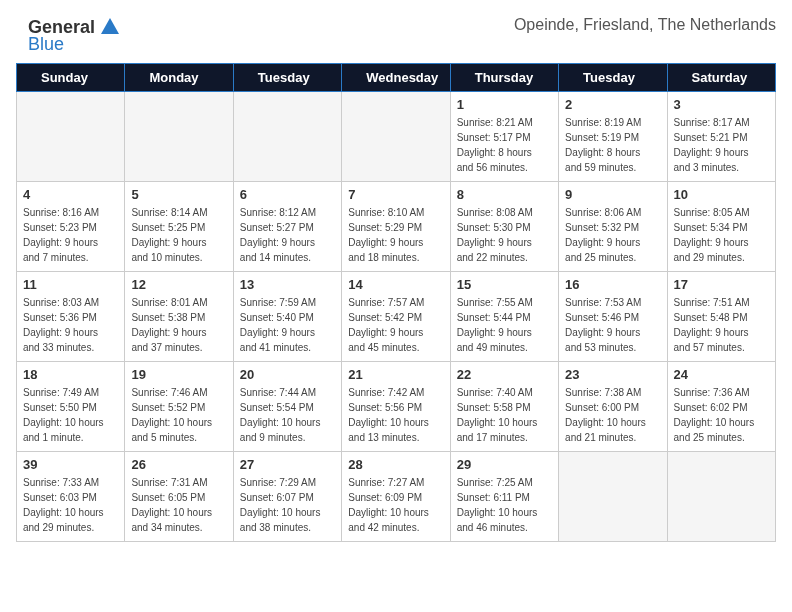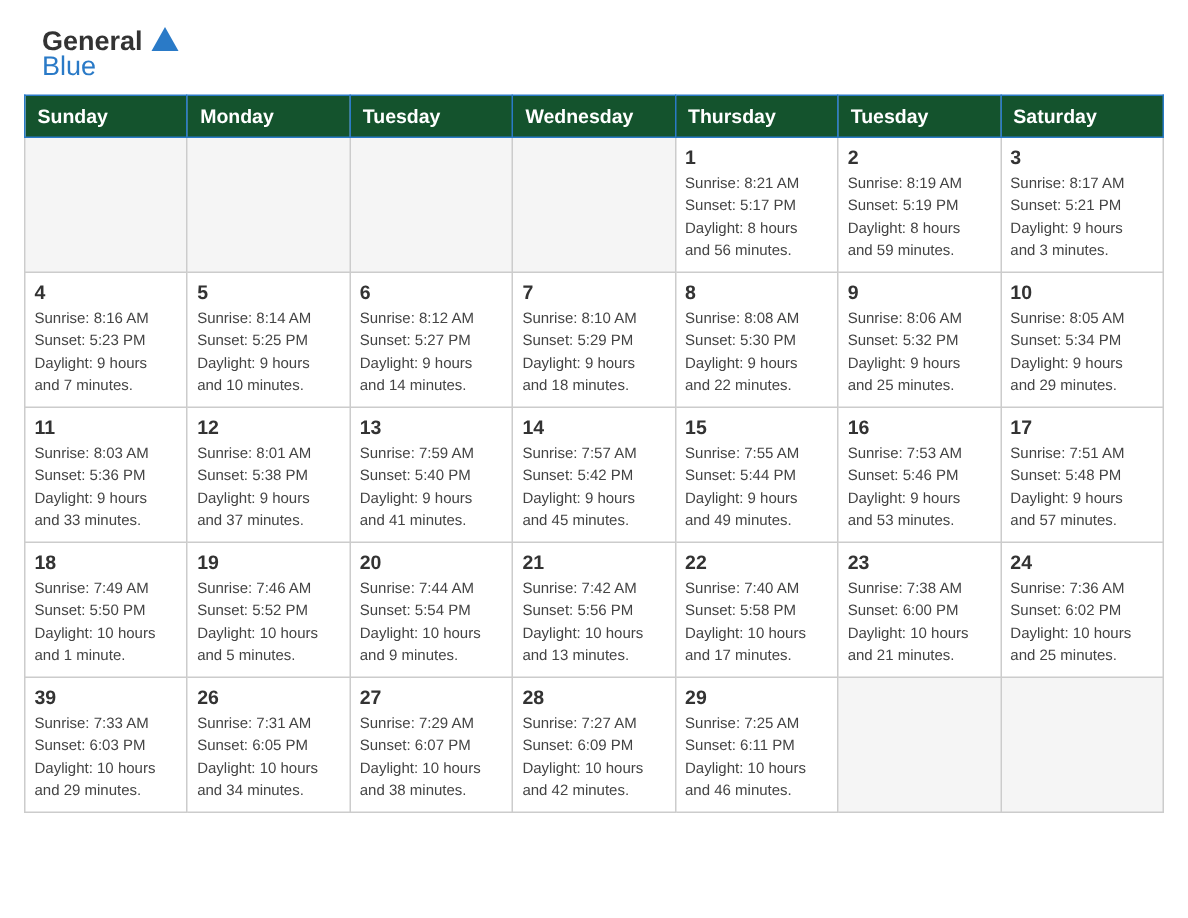--- a/index.html
+++ b/index.html
@@ -38,24 +38,24 @@
     .location {
       font-size: 16px;
       color: #555;
     }
     table {
       width: 100%;
       border-collapse: collapse;
       table-layout: fixed;
     }
     th {
-      background-color: #14532d;
+      background-color: #0f172a;
       color: #fff;
       text-align: left;
-      padding: 6px 8px;
+      padding: 6px 24px;
       font-size: 13px;
       border: 1px solid #2a7ac7;
     }
     td {
       border: 1px solid #ccc;
       vertical-align: top;
       padding: 5px 6px;
       height: 90px;
       font-size: 10.5px;
       color: #333;
@@ -86,20 +86,21 @@
   <div class="logo">
     <div class="logo-text">
       <span style="font-size:18px;font-weight:bold;color:#333;">General</span>
       <svg width="22" height="22" viewBox="0 0 22 22">
         <polygon points="11,2 20,18 2,18" fill="#2a7ac7"></polygon>
       </svg>
     </div>
     <span style="font-size:18px;font-weight:normal;color:#2a7ac7;margin-top:-4px;">Blue</span>
   </div>
   <div class="title-section">
+    <div class="location">Opeinde, Friesland, The Netherlands</div>
   </div>
 </div>
 
 <table>
   <thead>
     <tr id="header-row">
         <th>Sunday</th>
         <th>Monday</th>
         <th>Tuesday</th>
         <th>Wednesday</th>

